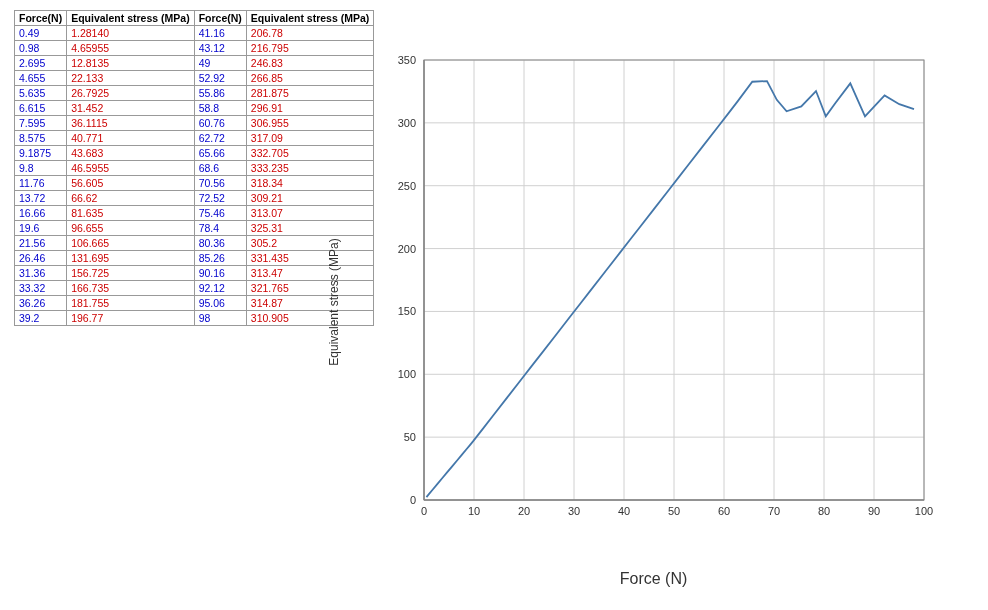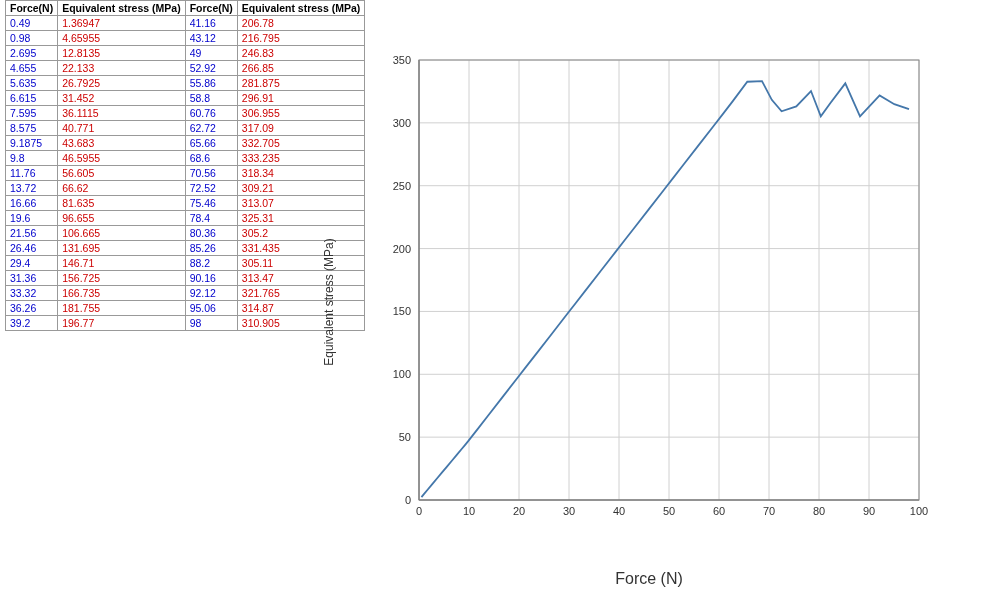--- a/index.html
+++ b/index.html
@@ -10,22 +10,23 @@
       display: flex;
       flex-direction: row;
       width: 988px;
       height: 610px;
       overflow: hidden;
     }
 
     
     #table-section {
       width: 310px;
-      padding: 0 5px;
+      padding: 10px 5px;
       flex-shrink: 0;
+      margin-left: 9px;
     }
 
     table {
       border-collapse: collapse;
       font-size: 10.5px;
     }
 
     table th, table td {
       border: 1px solid #999;
       padding: 1px 4px;
@@ -94,21 +95,21 @@
       <tr>
         <th>Force(N)</th>
         <th>Equivalent stress (MPa)</th>
         <th>Force(N)</th>
         <th>Equivalent stress (MPa)</th>
       </tr>
     </thead>
     <tbody id="table-body">
     <tr>
           <td>0.49</td>
-          <td>1.36947</td>
+          <td>1.28140</td>
           <td>41.16</td>
           <td>206.78</td>
         </tr>
         <tr>
           <td>0.98</td>
           <td>4.65955</td>
           <td>43.12</td>
           <td>216.795</td>
         </tr>
         <tr>
@@ -187,26 +188,20 @@
           <td>21.56</td>
           <td>106.665</td>
           <td>80.36</td>
           <td>305.2</td>
         </tr>
         <tr>
           <td>26.46</td>
           <td>131.695</td>
           <td>85.26</td>
           <td>331.435</td>
-        </tr>
-        <tr>
-          <td>29.4</td>
-          <td>146.71</td>
-          <td>88.2</td>
-          <td>305.11</td>
         </tr>
         <tr>
           <td>31.36</td>
           <td>156.725</td>
           <td>90.16</td>
           <td>313.47</td>
         </tr>
         <tr>
           <td>33.32</td>
           <td>166.735</td>

